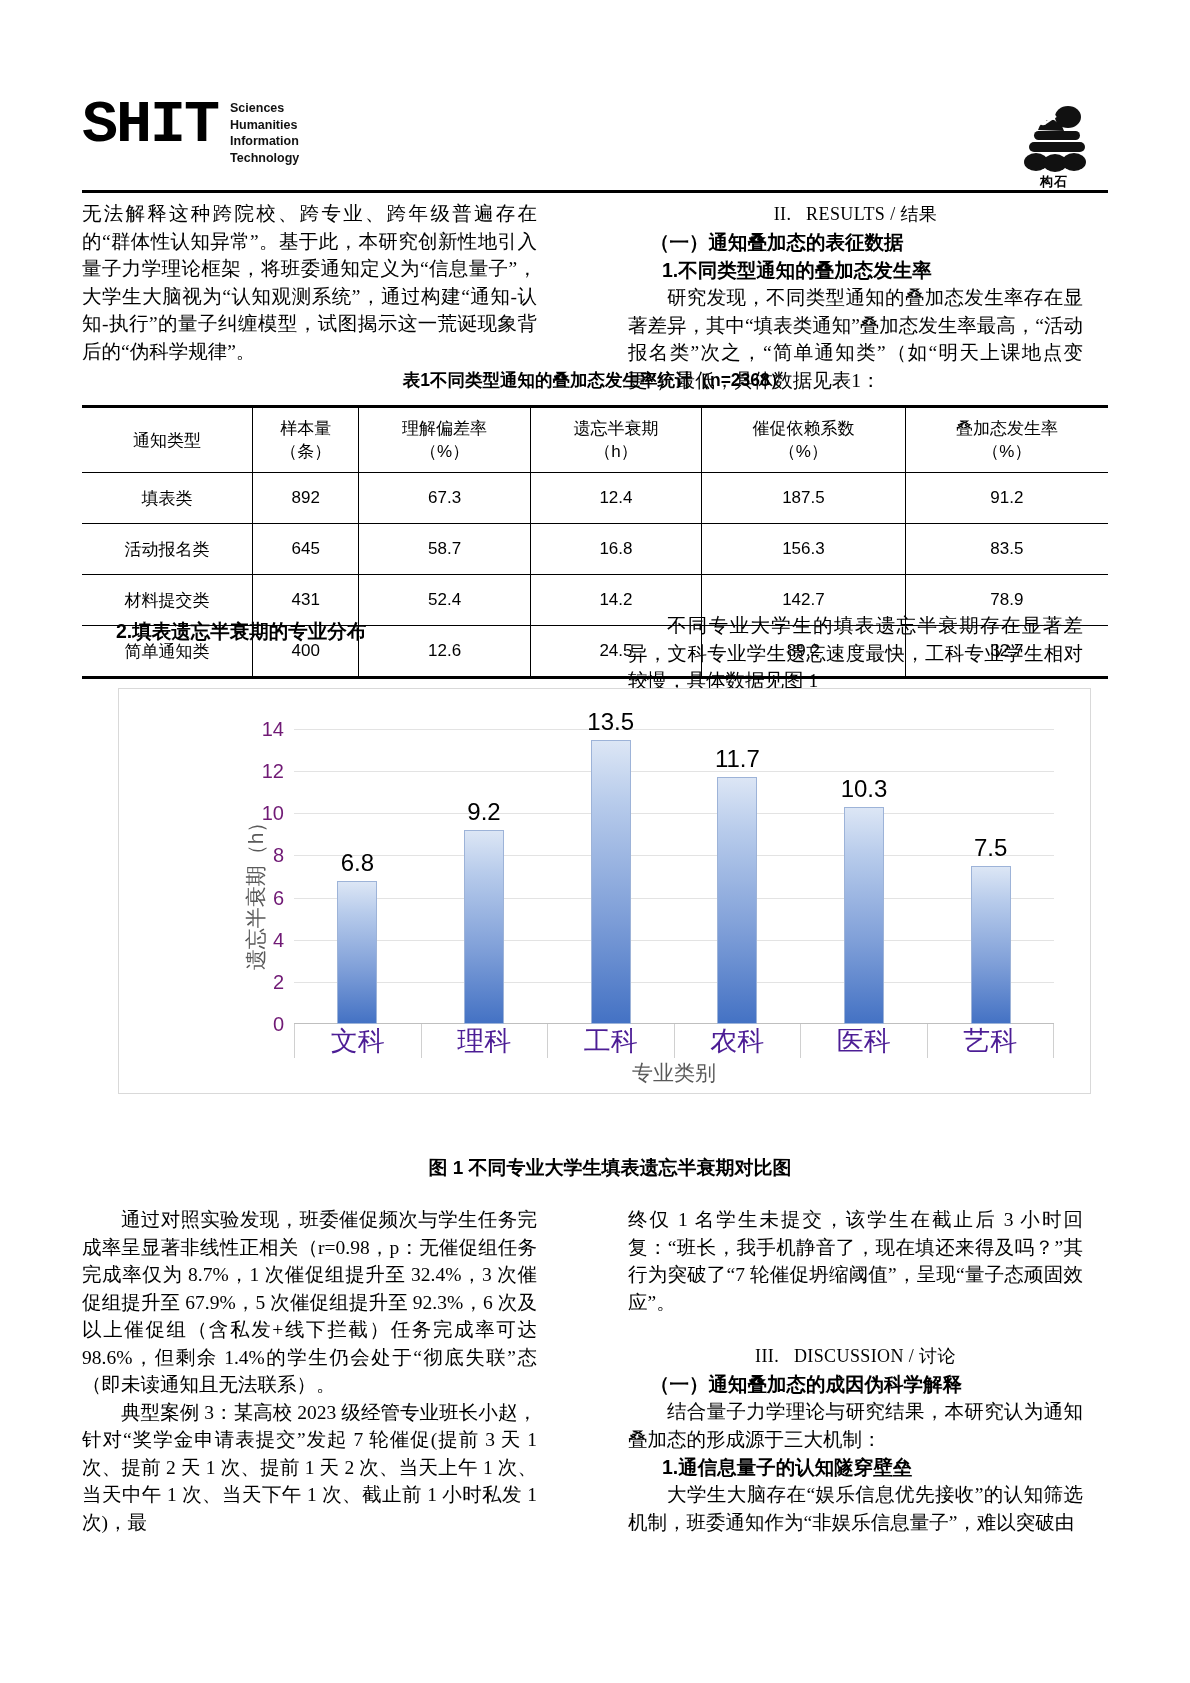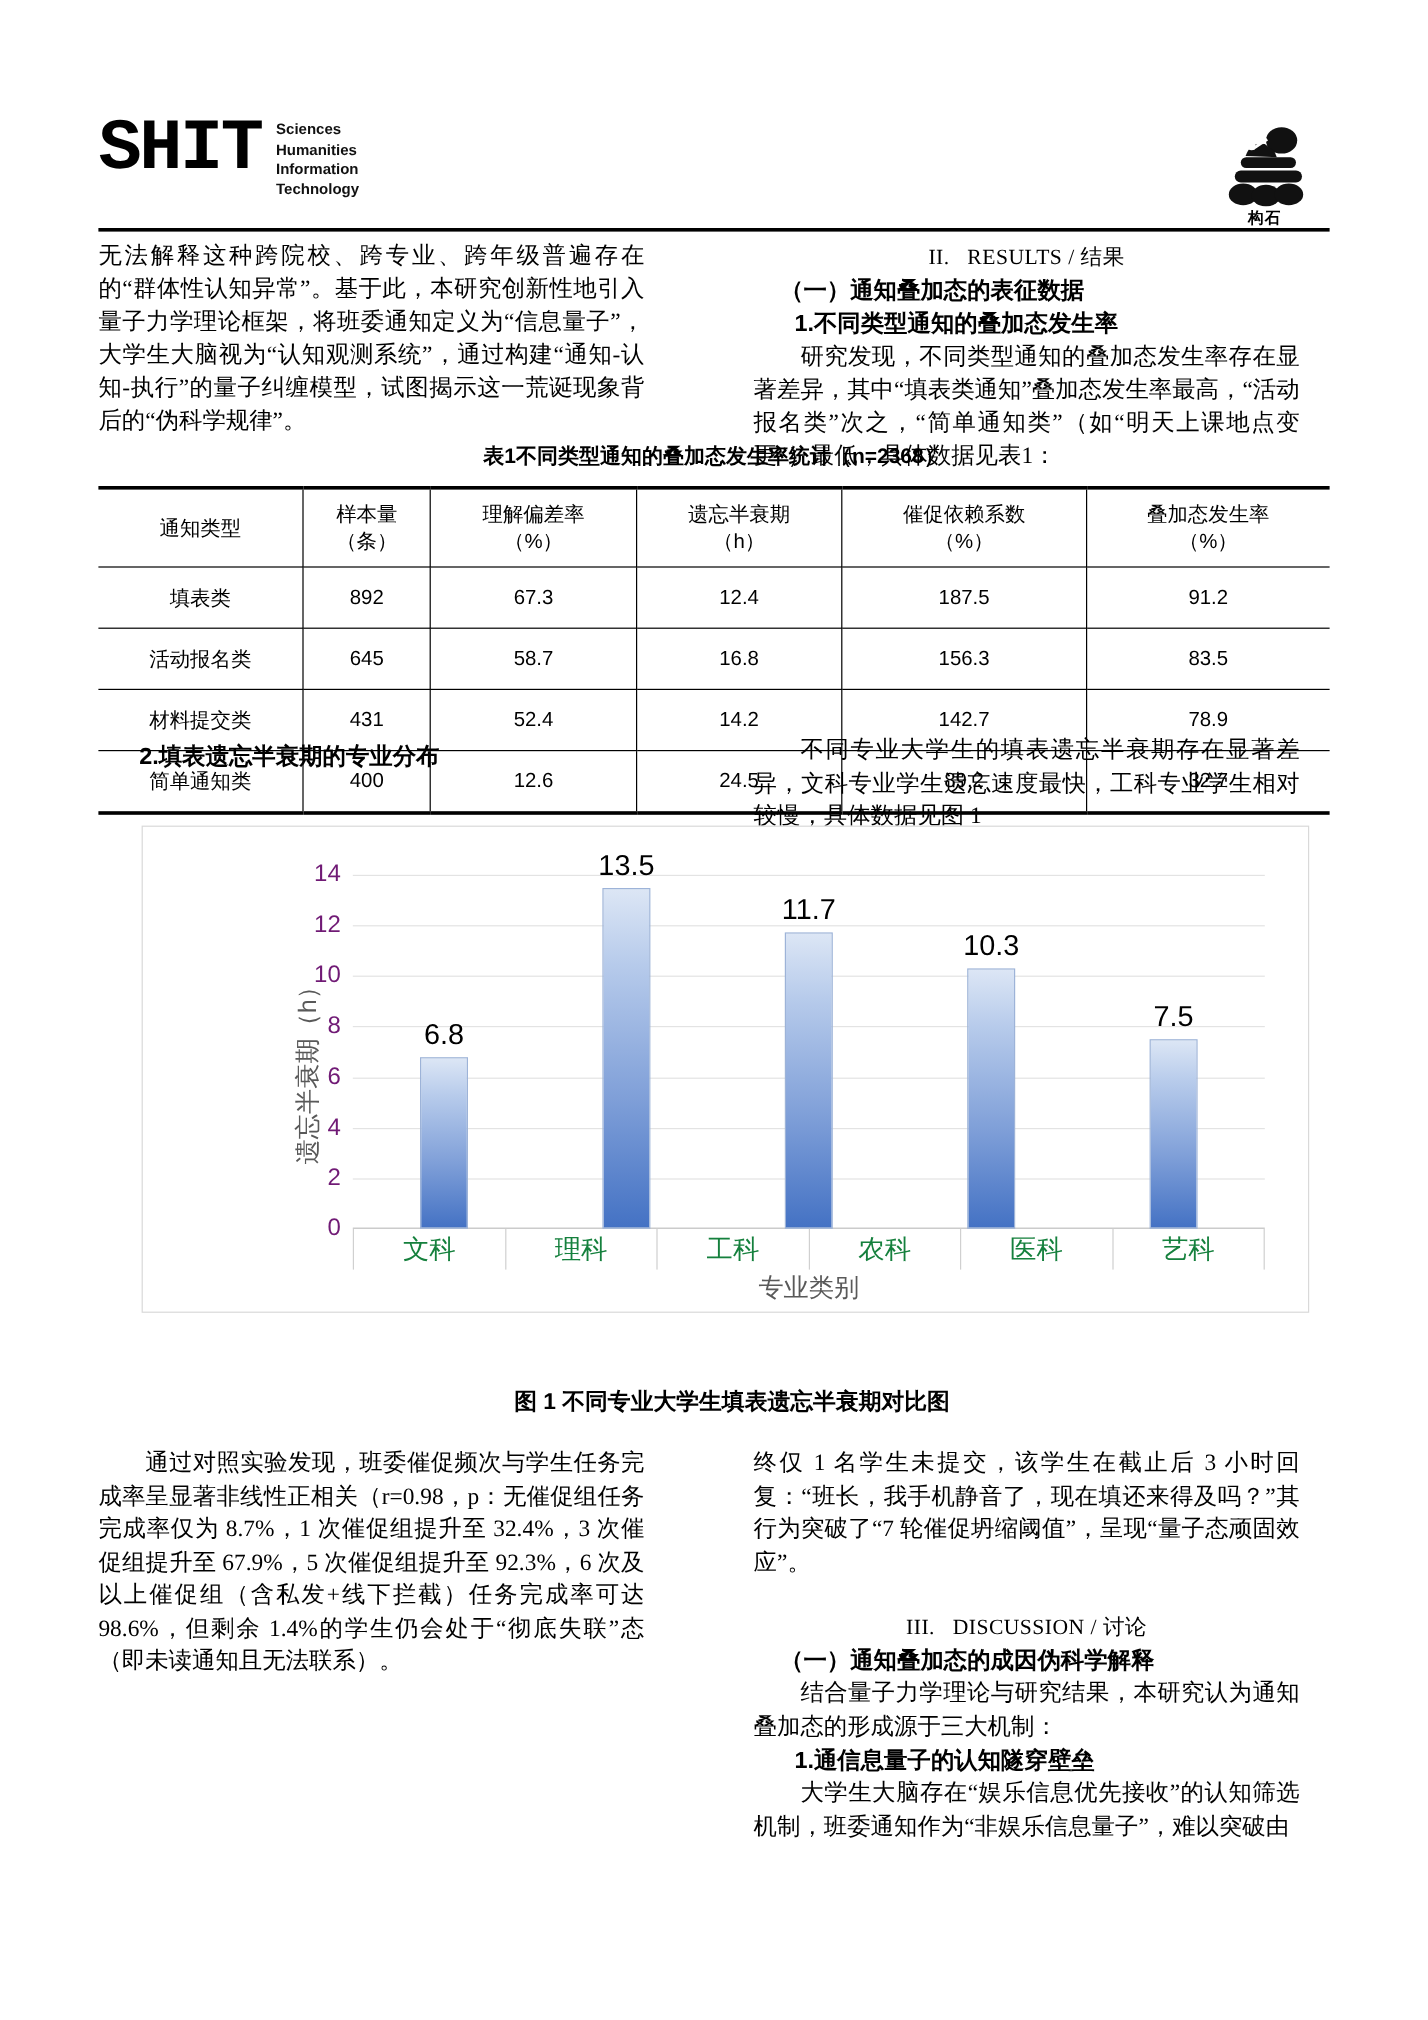--- a/index.html
+++ b/index.html
@@ -126,21 +126,21 @@
     position:absolute; left:50%; transform:translateX(-50%);
     font-family:"Liberation Sans","DejaVu Sans",sans-serif;
     font-size:24px; color:#000000; white-space:nowrap;
   }
   .cat-axis{
     position:absolute; left:175px; top:335px; width:760px; height:34px;
     display:flex;
   }
   .cat-slot{ flex:1; text-align:center;
     font-family:"Liberation Sans","DejaVu Sans",sans-serif;
-    font-size:22px; color:#15803d; line-height:34px;
+    font-size:27px; color:#4c1d95; line-height:34px;
     border-left:1px solid #d0d0d0; box-sizing:border-box; }
   .cat-slot:last-child{ border-right:1px solid #d0d0d0; }
   .x-title{
     position:absolute; left:175px; top:370px; width:760px; text-align:center;
     font-family:"Liberation Sans","DejaVu Sans",sans-serif;
     font-size:21px; color:#595959;
   }
   .y-title{
     position:absolute; left:58px; top:50%; transform:translateY(-50%) rotate(-90deg);
     transform-origin:center;
@@ -295,20 +295,24 @@
       <div class="tick-label" style="top:71.43%">4</div>
       <div class="tick-label" style="top:85.71%">2</div>
       <div class="tick-label" style="top:100%">0</div>
 
       <div class="bars">
         <div class="bar-slot">
           <span class="bar-val" style="bottom: calc(48.5714% + 4px);">6.8</span>
           <div class="bar" style="height: 48.5714%;"></div>
         </div>
         <div class="bar-slot">
+          <span class="bar-val" style="bottom: calc(65.7143% + 4px);">9.2</span>
+          <div class="bar" style="height: 65.7143%;"></div>
+        </div>
+        <div class="bar-slot">
           <span class="bar-val" style="bottom: calc(96.4286% + 4px);">13.5</span>
           <div class="bar" style="height: 96.4286%;"></div>
         </div>
         <div class="bar-slot">
           <span class="bar-val" style="bottom: calc(83.5714% + 4px);">11.7</span>
           <div class="bar" style="height: 83.5714%;"></div>
         </div>
         <div class="bar-slot">
           <span class="bar-val" style="bottom: calc(73.5714% + 4px);">10.3</span>
           <div class="bar" style="height: 73.5714%;"></div>
@@ -329,20 +333,21 @@
       <div class="cat-slot">艺科</div>
     </div>
 
     <div class="x-title">专业类别</div>
   </div>
 
   <div class="fig-cap">图 1 不同专业大学生填表遗忘半衰期对比图</div>
 
   <div class="col col-left" style="top:1206px;">
     <p class="body indent">通过对照实验发现，班委催促频次与学生任务完成率呈显著非线性正相关（r=0.98，p：无催促组任务完成率仅为 8.7%，1 次催促组提升至 32.4%，3 次催促组提升至 67.9%，5 次催促组提升至 92.3%，6 次及以上催促组（含私发+线下拦截）任务完成率可达 98.6%，但剩余 1.4%的学生仍会处于“彻底失联”态（即未读通知且无法联系）。</p>
+    <p class="body indent">典型案例 3：某高校 2023 级经管专业班长小赵，针对“奖学金申请表提交”发起 7 轮催促(提前 3 天 1 次、提前 2 天 1 次、提前 1 天 2 次、当天上午 1 次、当天中午 1 次、当天下午 1 次、截止前 1 小时私发 1 次)，最</p>
   </div>
 
   <div class="col col-right" style="top:1206px;">
     <p class="body">终仅 1 名学生未提交，该学生在截止后 3 小时回复：“班长，我手机静音了，现在填还来得及吗？”其行为突破了“7 轮催促坍缩阈值”，呈现“量子态顽固效应”。</p>
     <p class="sec-head" style="margin-top:26px;">
       <span class="num">III.</span>
       &nbsp;&nbsp;<span>DISCUSSION / 讨论</span>
     </p>
     <p class="h-sub c1">（一）通知叠加态的成因伪科学解释</p>
     <p class="body indent">结合量子力学理论与研究结果，本研究认为通知叠加态的形成源于三大机制：</p>

